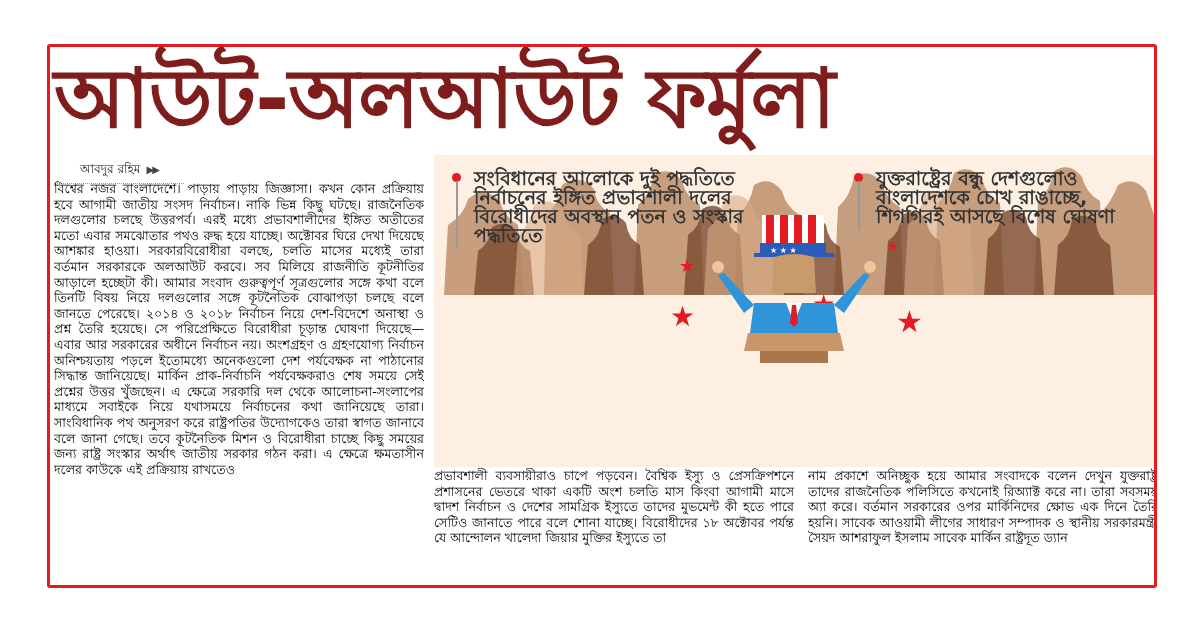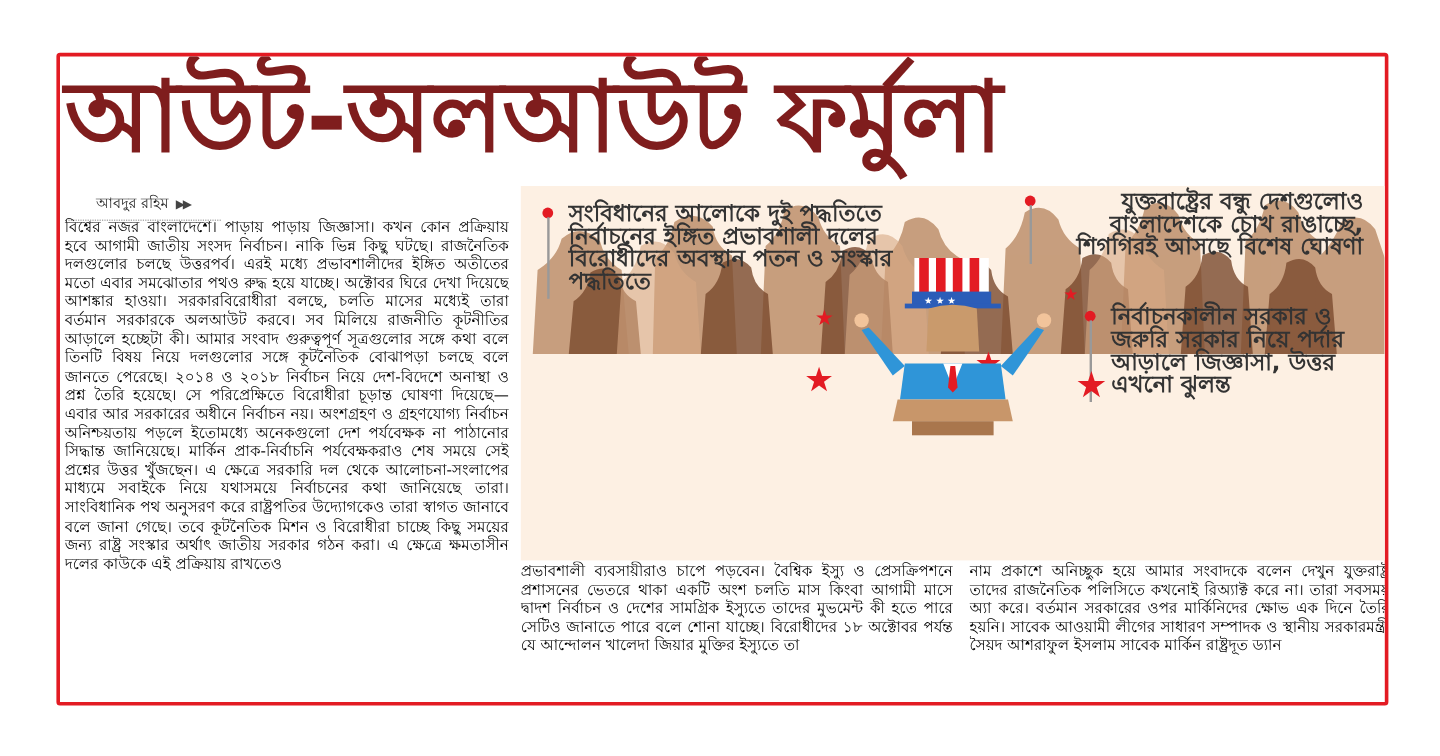--- a/index.html
+++ b/index.html
@@ -25,22 +25,21 @@
   <div class="headline">আউট-অলআউট ফর্মুলা</div>
 
   <div class="byline">
     <span>আবদুর রহিম</span><span class="arrows">▶▶</span>
   </div>
 
   <div class="col col1">বিশ্বের নজর বাংলাদেশে। পাড়ায় পাড়ায় জিজ্ঞাসা। কখন কোন প্রক্রিয়ায় হবে আগামী জাতীয় সংসদ নির্বাচন। নাকি ভিন্ন কিছু ঘটছে। রাজনৈতিক দলগুলোর চলছে উত্তরপর্ব। এরই মধ্যে প্রভাবশালীদের ইঙ্গিত অতীতের মতো এবার সমঝোতার পথও রুদ্ধ হয়ে যাচ্ছে। অক্টোবর ঘিরে দেখা দিয়েছে আশঙ্কার হাওয়া। সরকারবিরোধীরা বলছে, চলতি মাসের মধ্যেই তারা বর্তমান সরকারকে অলআউট করবে। সব মিলিয়ে রাজনীতি কূটনীতির আড়ালে হচ্ছেটা কী। আমার সংবাদ গুরুত্বপূর্ণ সূত্রগুলোর সঙ্গে কথা বলে তিনটি বিষয় নিয়ে দলগুলোর সঙ্গে কূটনৈতিক বোঝাপড়া চলছে বলে জানতে পেরেছে। ২০১৪ ও ২০১৮ নির্বাচন নিয়ে দেশ-বিদেশে অনাস্থা ও প্রশ্ন তৈরি হয়েছে। সে পরিপ্রেক্ষিতে বিরোধীরা চূড়ান্ত ঘোষণা দিয়েছে— এবার আর সরকারের অধীনে নির্বাচন নয়। অংশগ্রহণ ও গ্রহণযোগ্য নির্বাচন অনিশ্চয়তায় পড়লে ইতোমধ্যে অনেকগুলো দেশ পর্যবেক্ষক না পাঠানোর সিদ্ধান্ত জানিয়েছে। মার্কিন প্রাক-নির্বাচনি পর্যবেক্ষকরাও শেষ সময়ে সেই প্রশ্নের উত্তর খুঁজছেন। এ ক্ষেত্রে সরকারি দল থেকে আলোচনা-সংলাপের মাধ্যমে সবাইকে নিয়ে যথাসময়ে নির্বাচনের কথা জানিয়েছে তারা। সাংবিধানিক পথ অনুসরণ করে রাষ্ট্রপতির উদ্যোগকেও তারা স্বাগত জানাবে বলে জানা গেছে। তবে কূটনৈতিক মিশন ও বিরোধীরা চাচ্ছে কিছু সময়ের জন্য রাষ্ট্র সংস্কার অর্থাৎ জাতীয় সরকার গঠন করা। এ ক্ষেত্রে ক্ষমতাসীন দলের কাউকে এই প্রক্রিয়ায় রাখতেও</div>
 
   <div class="graphic">
     <div class="bullet" style="left:18px; top:14px; width:270px;">সংবিধানের আলোকে দুই পদ্ধতিতে নির্বাচনের ইঙ্গিত প্রভাবশালী দলের বিরোধীদের অবস্থান পতন ও সংস্কার পদ্ধতিতে</div>
-    <div class="bullet" style="left:420px; top:4px; width:260px;text-align:right;">যুক্তরাষ্ট্রের বন্ধু দেশগুলোও বাংলাদেশকে চোখ রাঙাচ্ছে, শিগগিরই আসছে বিশেষ ঘোষণা</div>
-    <div class="bullet" style="left:470px; top:100px; width:230px;">নির্বাচনকালীন সরকার ও জরুরি সরকার নিয়ে পর্দার আড়ালে জিজ্ঞাসা, উত্তর এখনো ঝুলন্ত</div>
+    <div class="bullet" style="left:420px; top:14px; width:260px;">যুক্তরাষ্ট্রের বন্ধু দেশগুলোও বাংলাদেশকে চোখ রাঙাচ্ছে, শিগগিরই আসছে বিশেষ ঘোষণা</div>
 
     <span class="star" style="left:245px; top:102px; font-size:18px;">★</span>
     <span class="star" style="left:236px; top:148px; font-size:28px;">★</span>
     <span class="star" style="left:330px; top:88px; font-size:14px;">★</span>
     <span class="star" style="left:452px; top:84px; font-size:14px;">★</span>
     <span class="star" style="left:462px; top:152px; font-size:30px;">★</span>
     <span class="star" style="left:378px; top:136px; font-size:26px;">★</span>
 
     <svg style="position:absolute; left:270px; top:58px;" width="180" height="150" viewBox="0 0 180 150">
       <rect x="58" y="2" width="62" height="30" fill="#fff"></rect>

